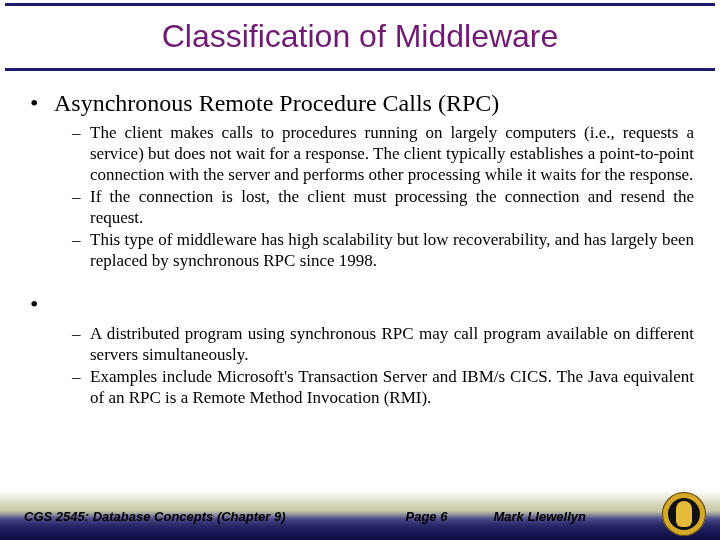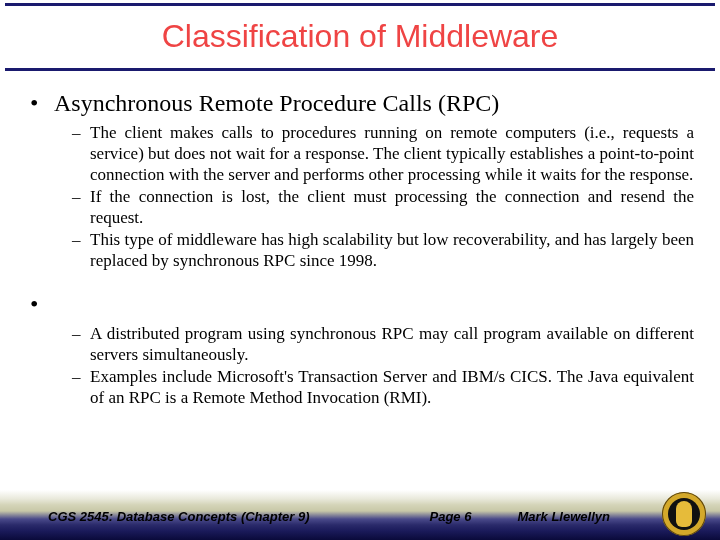--- a/index.html
+++ b/index.html
@@ -32,21 +32,21 @@
     background: #1a1a6e;
   }
   .title {
     position: absolute;
     top: 18px;
     left: 0;
     right: 0;
     text-align: center;
     font-family: Arial, Helvetica, sans-serif;
     font-size: 32px;
-    color: #ef4444;
+    color: #701a75;
   }
   .content {
     position: absolute;
     top: 88px;
     left: 30px;
     right: 26px;
     color: #000;
   }
   .bullet-l1 {
     display: flex;
@@ -109,21 +109,21 @@
     bottom: 16px;
     left: 0;
     width: 640px;
     font-family: Arial, Helvetica, sans-serif;
     font-size: 13px;
     font-weight: bold;
     font-style: italic;
     color: #000;
     display: flex;
   }
-  .footer-text .course { margin-left: 48px; }
+  .footer-text .course { margin-left: 24px; }
   .footer-text .page { margin-left: 120px; }
   .footer-text .author { margin-left: 46px; }
   .logo {
     position: absolute;
     right: 14px;
     bottom: 4px;
     width: 44px;
     height: 44px;
   }
   .logo .outer {
@@ -166,21 +166,21 @@
 
   <div class="content">
 
     <div class="bullet-l1">
       <div class="dot">•</div>
       <div class="txt">Asynchronous Remote Procedure Calls (RPC)</div>
     </div>
     <div class="nested">
       <div class="bullet-l2">
         <div class="dash">–</div>
-        <div class="txt">The client makes calls to procedures running on remote computers (i.e., requests a service) but does not wait for a response.  The client typically establishes a point-to-point connection with the server and performs other processing while it waits for the response.</div>
+        <div class="txt">The client makes calls to procedures running on largely computers (i.e., requests a service) but does not wait for a response.  The client typically establishes a point-to-point connection with the server and performs other processing while it waits for the response.</div>
       </div>
       <div class="bullet-l2">
         <div class="dash">–</div>
         <div class="txt">If the connection is lost, the client must processing the connection and resend the request.</div>
       </div>
       <div class="bullet-l2">
         <div class="dash">–</div>
         <div class="txt">This type of middleware has high scalability but low recoverability, and has largely been replaced by synchronous RPC since 1998.</div>
       </div>
     </div>

